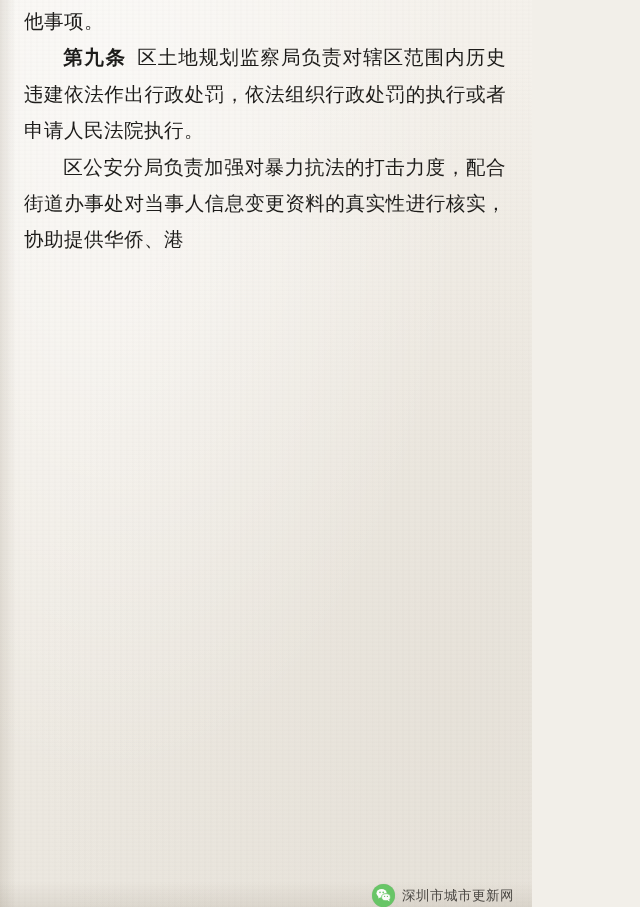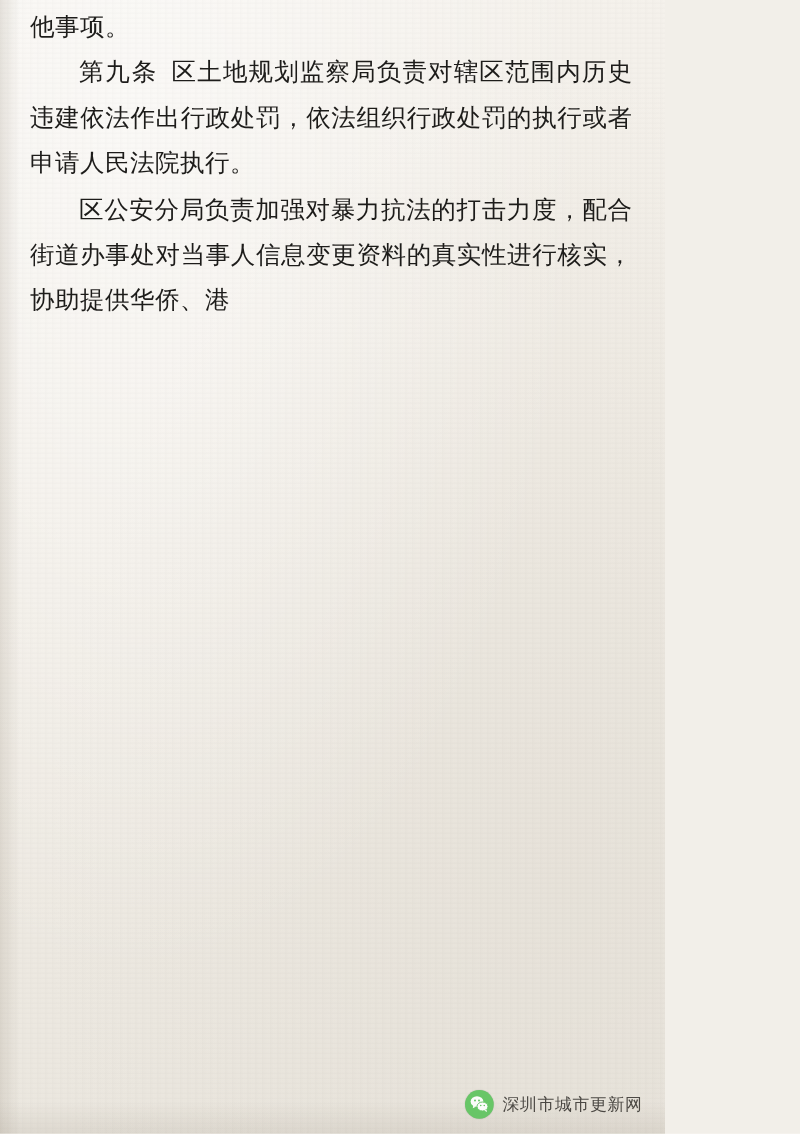--- a/index.html
+++ b/index.html
@@ -45,30 +45,30 @@
     text-justify: inter-character;
   }
   p.para {
     margin: 0;
     text-indent: 2em;
   }
   p.first {
     text-indent: 0;
   }
   .art-label {
-    font-weight: normal;
+    font-weight: bold;
     letter-spacing: 1px;
     margin-right: 0.55em;
   }
 
   
   .footer-badge {
     position: absolute;
     right: 18px;
-    bottom: 12px;
+    bottom: 0;
     display: flex;
     align-items: center;
     gap: 7px;
     z-index: 4;
     opacity: 0.92;
   }
   .wechat-icon {
     width: 23px;
     height: 23px;
     border-radius: 50%;

